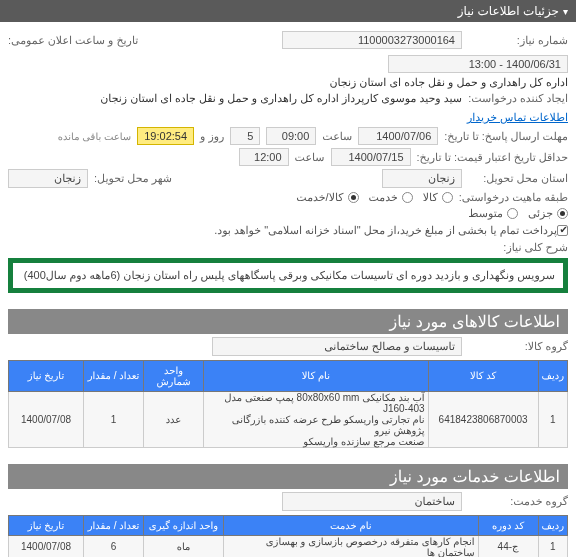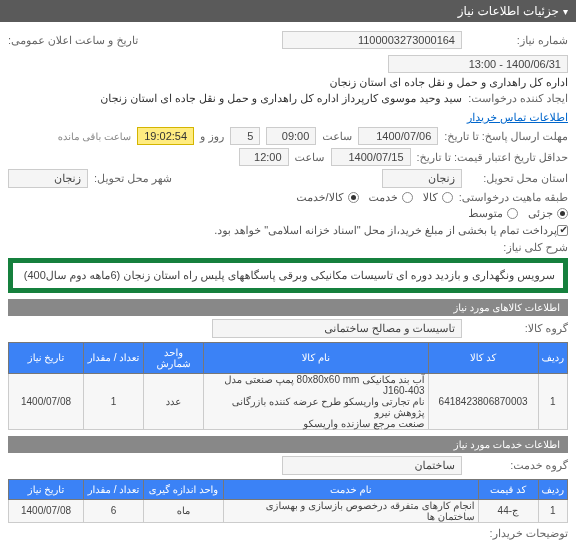--- a/index.html
+++ b/index.html
@@ -61,22 +61,22 @@
     border: 1px solid #d4b500;
     padding: 2px 6px;
     font-size: 11px;
     color: #333;
   }
   .time-note { color: #888; font-size: 10px; }
   .section-title {
     background: #888;
     color: #fff;
     padding: 3px 8px;
-    font-size: 10px;
-    margin-top: 6px;
+    font-size: 16px;
+    margin-top: 16px;
   }
   .desc-box {
     border: 5px solid #15803d;
     background: #fff;
     padding: 4px 8px;
     margin: 4px 0;
     font-size: 11px;
     line-height: 1.5;
     color: #444;
     text-align: right;
@@ -239,21 +239,21 @@
 
   <div class="section-title">اطلاعات خدمات مورد نیاز</div>
   <div class="row">
     <span class="label">گروه خدمت:</span>
     <span class="value-box wide">ساختمان</span>
   </div>
   <table>
     <thead>
       <tr>
         <th class="col-idx">ردیف</th>
-        <th class="col-code" style="width:60px">کد قیمت</th>
+        <th class="col-code" style="width:60px">کد دوره</th>
         <th>نام خدمت</th>
         <th class="col-unit" style="width:80px">واحد اندازه گیری</th>
         <th class="col-qty">تعداد / مقدار</th>
         <th class="col-date">تاریخ نیاز</th>
       </tr>
     </thead>
     <tbody>
       <tr>
         <td>1</td>
         <td>ج-44</td>

